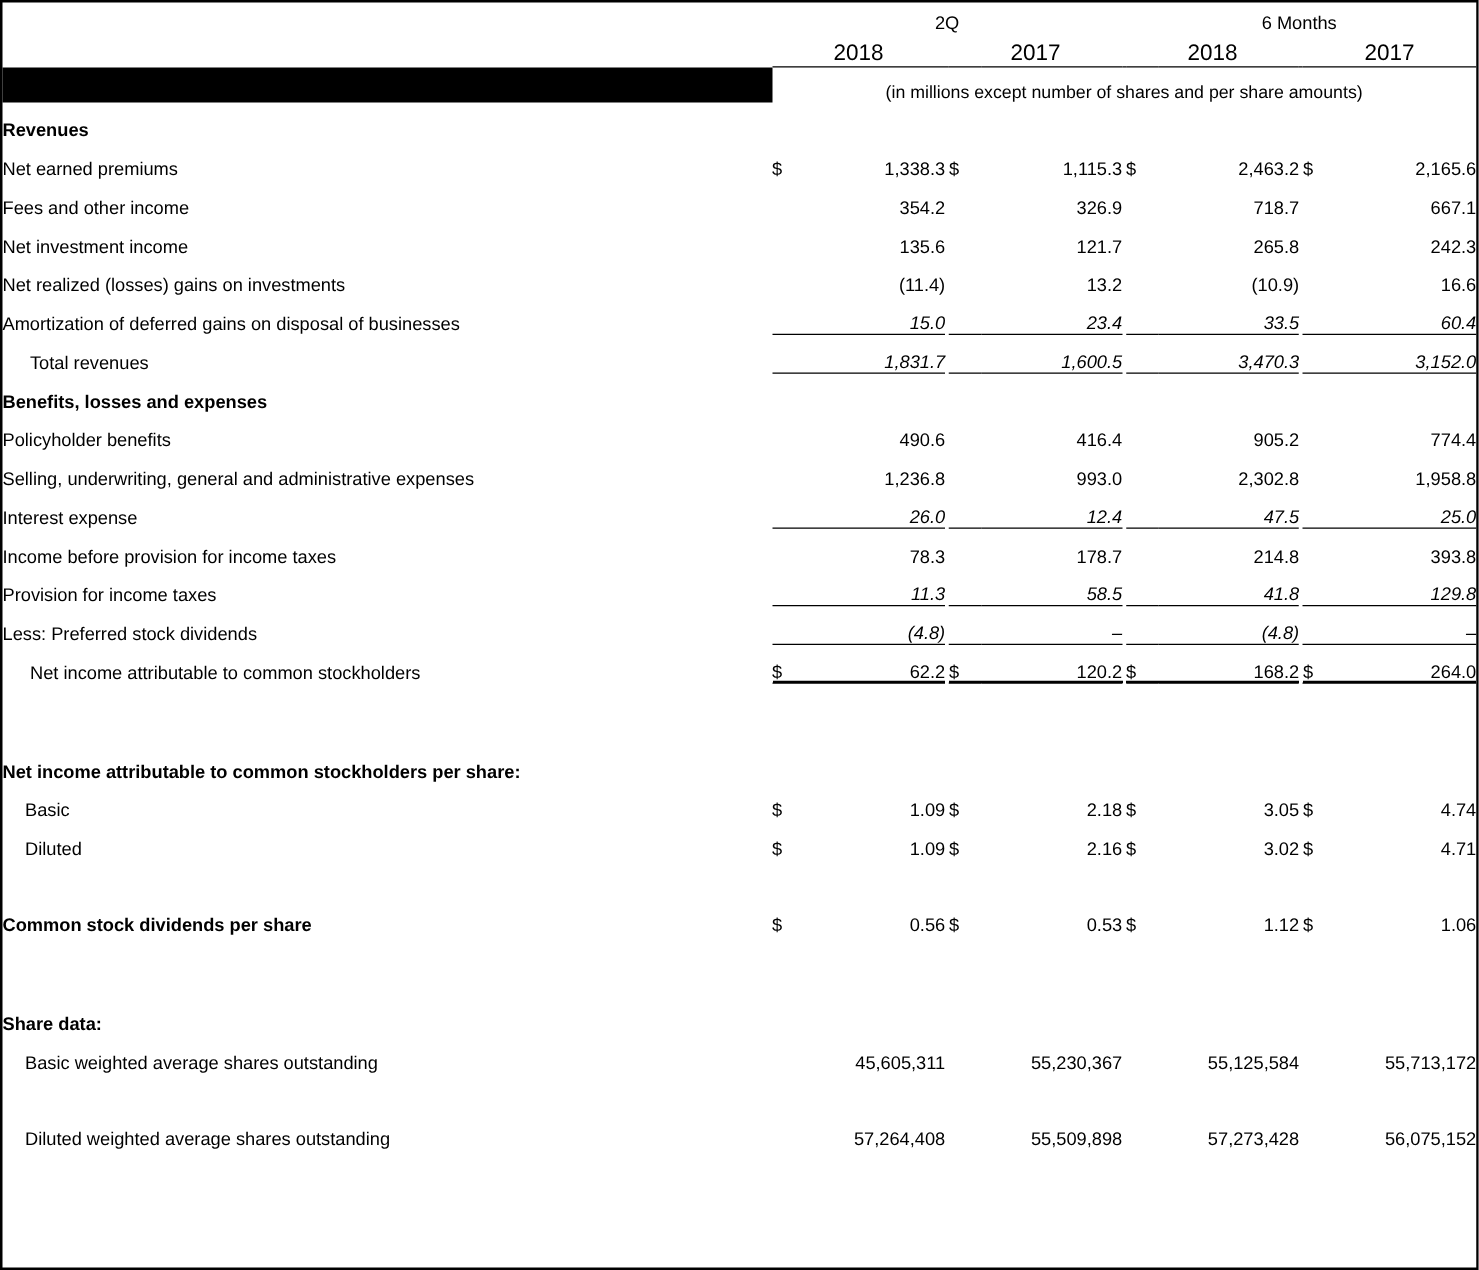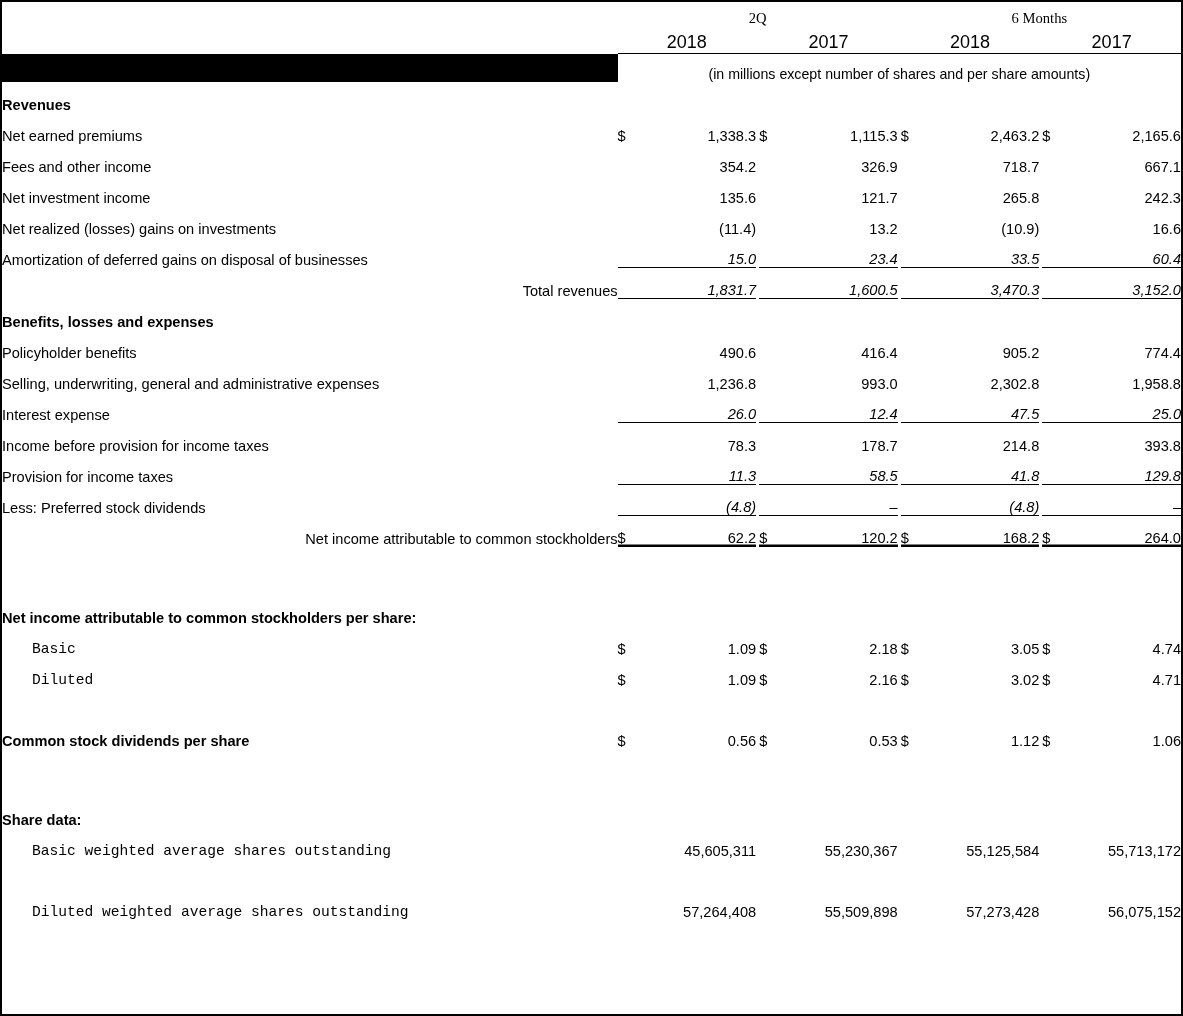--- a/index.html
+++ b/index.html
@@ -44,21 +44,20 @@
     white-space: nowrap;
   }
 
   .grp-title {
     text-align: center;
     font-weight: bold;
     font-size: 14.6px;
     height: 25px;
     vertical-align: bottom;
     padding-bottom: 2px;
-    font-family: Liberation Serif, serif;
   }
   .yr {
     text-align: center;
     font-weight: bold;
     font-size: 18px;
     height: 26px;
     vertical-align: bottom;
     padding-bottom: 3px;
   }
   .hdr-rule-cell {
@@ -83,22 +82,22 @@
   tr.r { height: 31px; }
 
   td.lbl {
     text-align: left;
     padding-left: 4px;
     font-size: 14.6px;
     vertical-align: bottom;
     padding-bottom: 5px;
   }
   td.lbl.bold { font-weight: bold; margin-top: 40px; }
-  td.lbl.ind1 { padding-left: 22px; text-align: right; }
-  td.lbl.ind2 { padding-left: 30px; font-family: Liberation Mono, monospace; }
+  td.lbl.ind1 { padding-left: 22px; }
+  td.lbl.ind2 { padding-left: 18px; }
 
   td.sym {
     text-align: left;
     padding-left: 10px;
     font-size: 14.6px;
     font-weight: bold;
     vertical-align: bottom;
     padding-bottom: 5px;
   }
   td.num {

